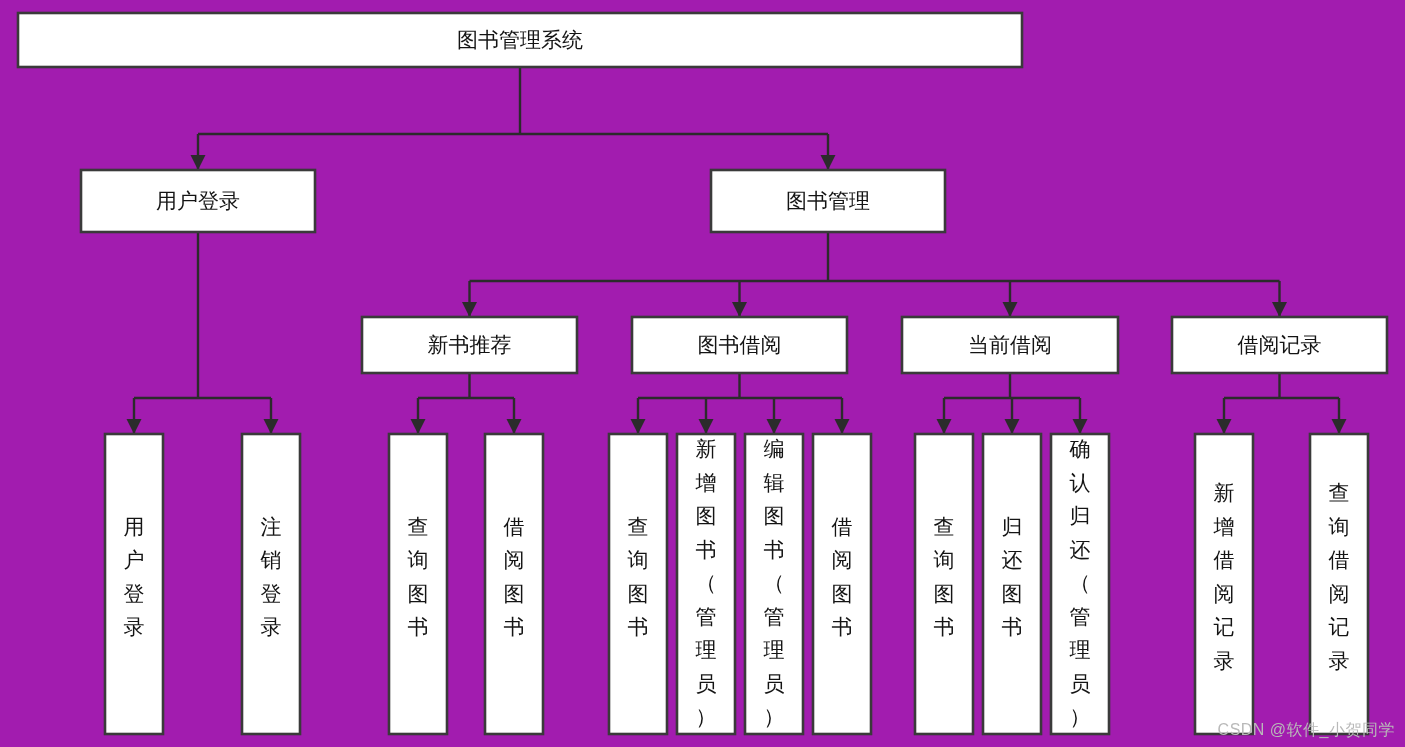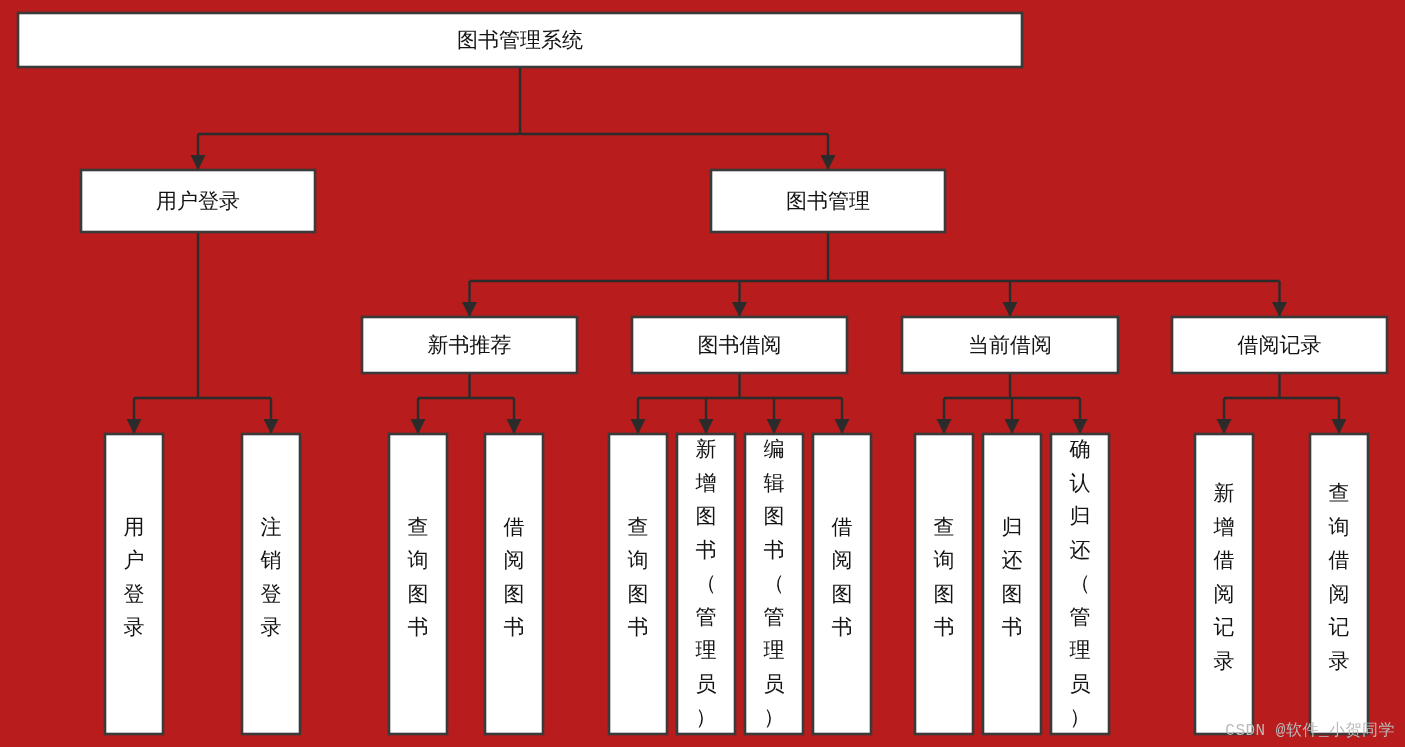--- a/index.html
+++ b/index.html
@@ -11,21 +11,21 @@
   body {
     width: 1405px;
     height: 747px;
     font-family: "DejaVu Sans", "Liberation Sans", sans-serif;
     overflow: hidden;
   }
   #diagram-root {
     position: relative;
     width: 1405px;
     height: 747px;
-    background: #b91c1c;
+    background: #a21caf;
   }
   svg#tree-svg {
     position: absolute;
     left: 0;
     top: 0;
     width: 1405px;
     height: 747px;
     display: block;
   }
   .node-box {
@@ -53,21 +53,21 @@
   .node-label-v {
     fill: #141414;
     font-family: "DejaVu Sans", "Liberation Sans", sans-serif;
     font-size: 21px;
     text-anchor: middle;
   }
   .watermark {
     position: absolute;
     right: 10px;
     bottom: 6px;
-    font-family: Liberation Mono, monospace;
+    font-family: Liberation Sans, sans-serif;
     font-size: 16px;
     color: #b9b9b9;
     white-space: nowrap;
     letter-spacing: 0.5px;
     pointer-events: none;
   }
 </style>
 </head>
 <body>
 

